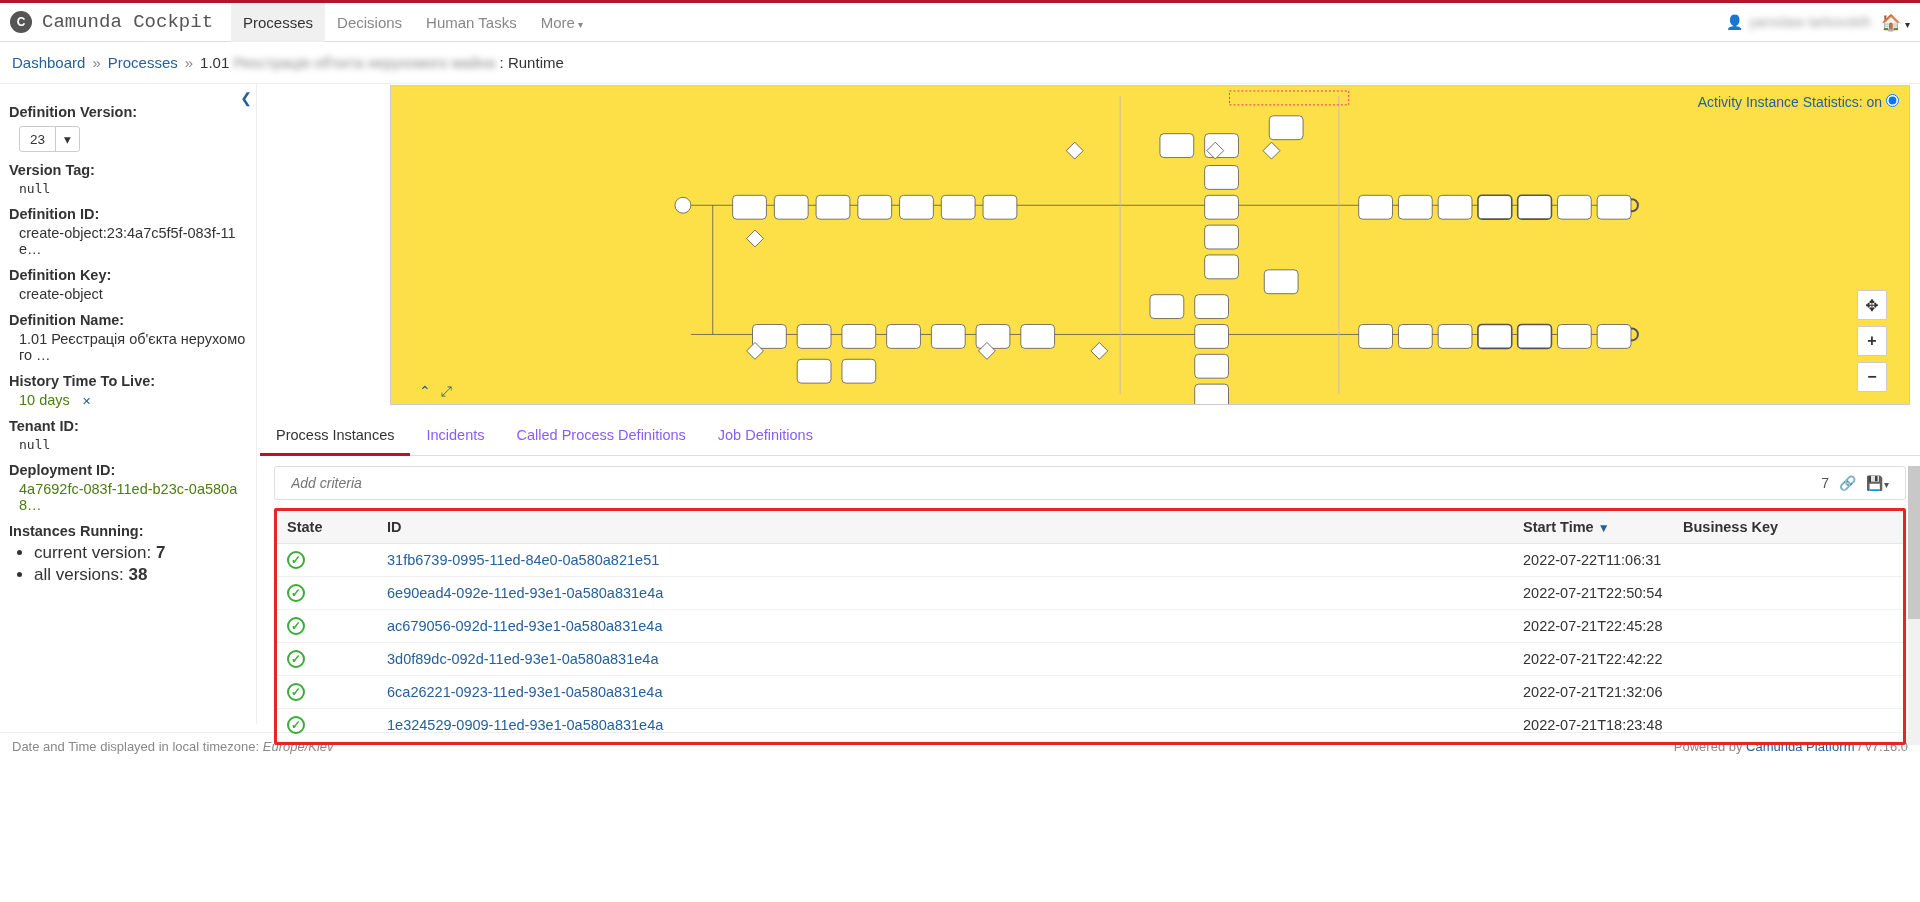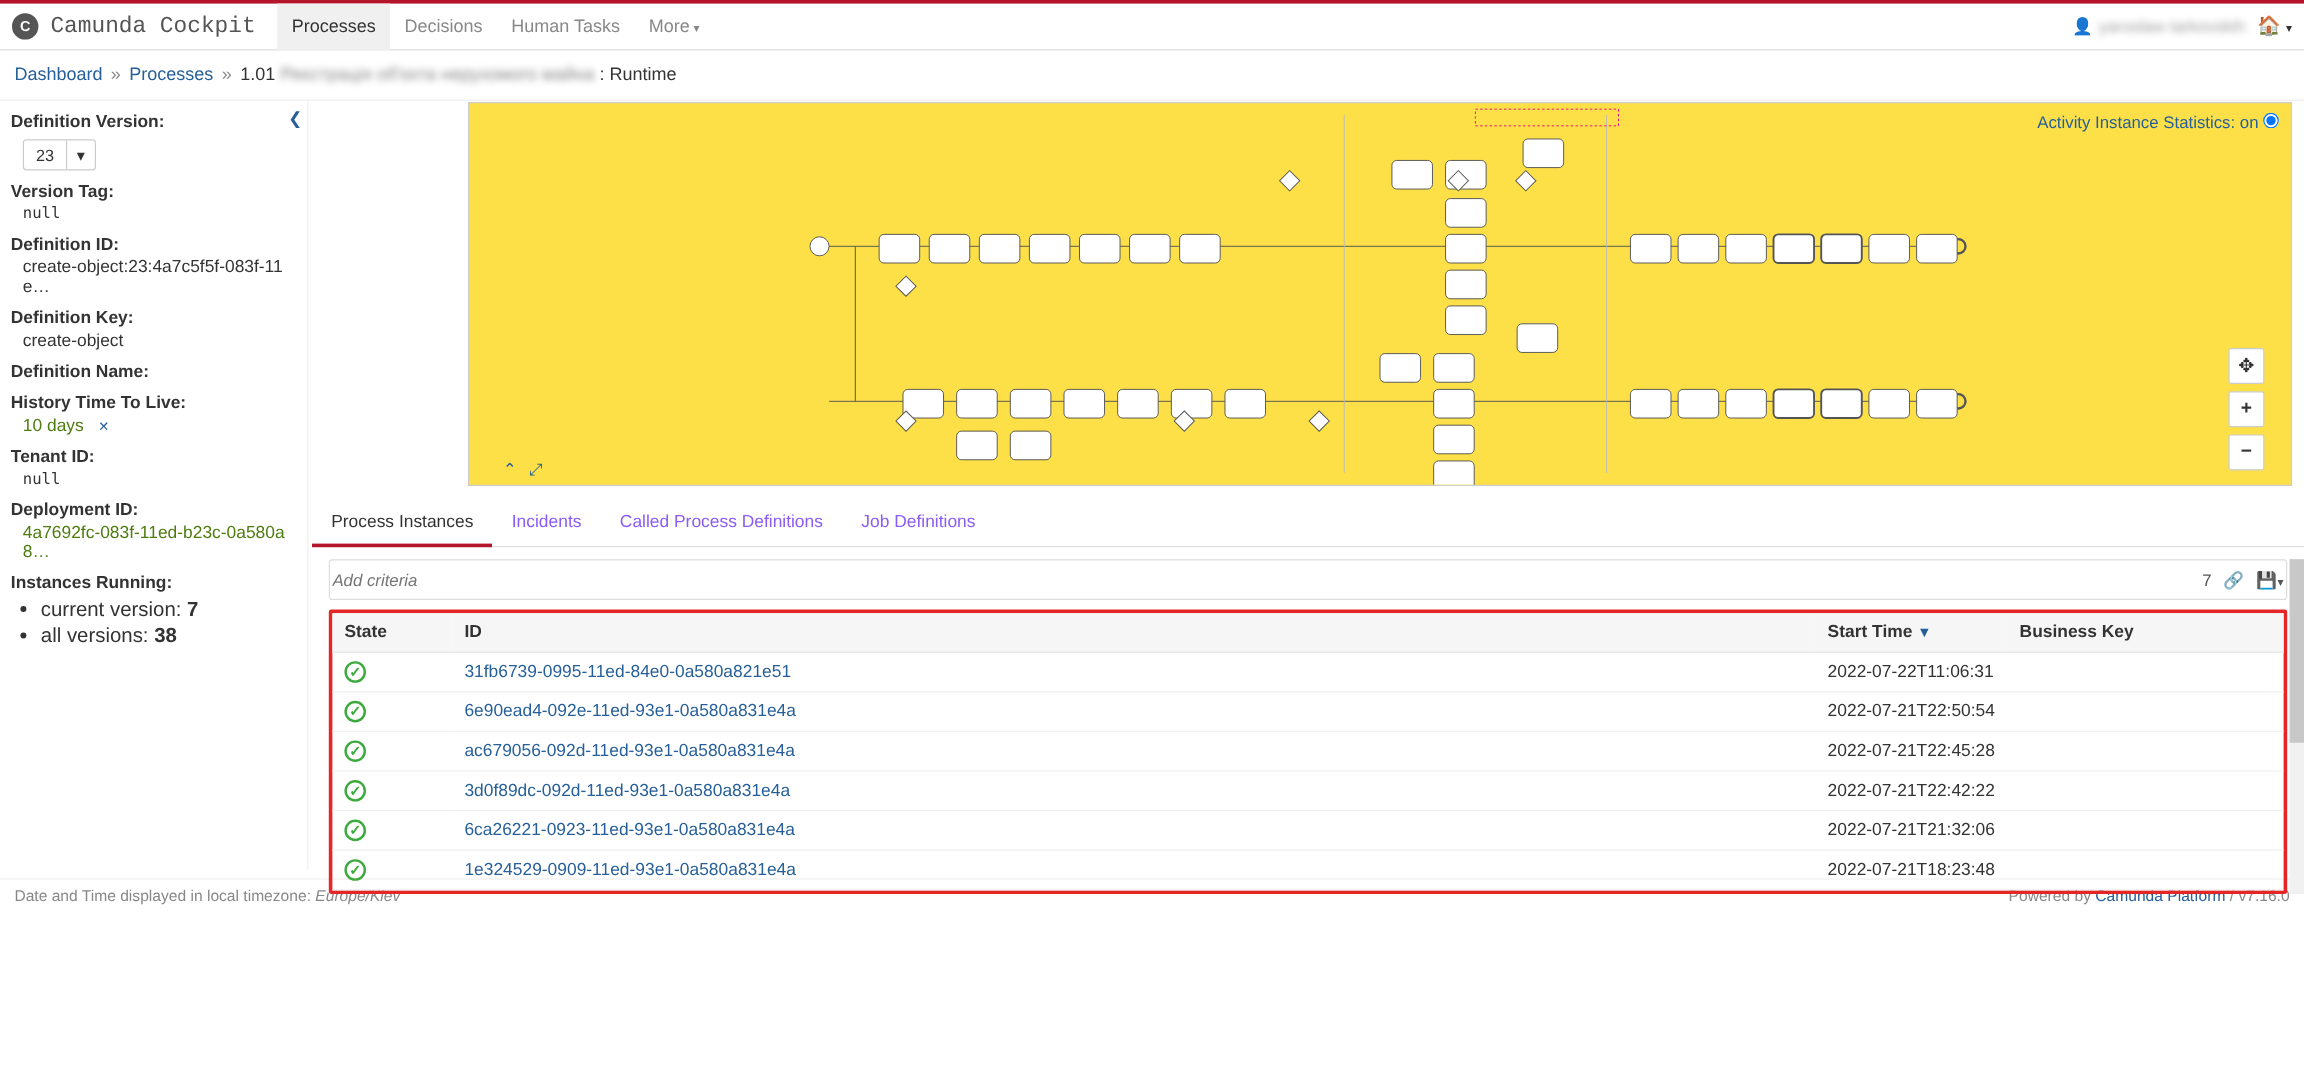--- a/index.html
+++ b/index.html
@@ -17,21 +17,21 @@
 .blurred { color: transparent; text-shadow: 0 0 6px rgba(0,0,0,.4); }
 .home-icon { font-size: 16px; color: #555; }
 .breadcrumb { padding: 12px 12px; font-size: 15px; border-bottom: 1px solid #eee; display: flex; align-items: center; gap: 7px; flex-wrap: wrap; }
 .breadcrumb a { color: #265f99; text-decoration: none; }
 .breadcrumb .sep { color: #888; }
 .breadcrumb .blurred-crumb { filter: blur(3px); color:#888; }
 .main { display: flex; position: relative; height: 640px; }
 .sidebar { width: 257px; flex: 0 0 257px; padding: 10px 10px 10px 9px; position: relative; border-right: 1px solid #eee; }
 .sidebar .collapse { position: absolute; right: 4px; top: 6px; color: #265f99; cursor: pointer; font-size: 14px; }
 .sidebar dt { font-weight: bold; margin-top: 10px; margin-bottom: 3px; font-size: 14.5px; }
-.sidebar dt:first-of-type { margin-top: 0; }
+.sidebar dt:first-of-type { margin-top: 10px; }
 .sidebar dd { margin-left: 10px; font-size: 14.5px; color: #333; word-break: break-all; }
 .sidebar dd.mono { font-family: Menlo, Consolas, monospace; font-size: 13px; }
 .sidebar a { color: #4d7c0f; text-decoration: none; }
 .version-select { border: 1px solid #ccc; border-radius: 3px; display: inline-flex; align-items: center; margin-top: 3px; }
 .version-select span { padding: 4px 10px; font-size: 13.5px; }
 .version-select .dd { border-left: 1px solid #ccc; padding: 4px 8px; }
 .inst-list { margin-left: 10px; padding-left: 15px; margin-top: 4px; font-size: 17px; }
 .inst-list li { margin-bottom: 2px; }
 .content { flex: 1; position: relative; display: flex; flex-direction: column; padding-left: 3px; }
 .diagram { flex: 0 0 320px; border: 1px solid #ccc; margin: 1px 10px 0 130px; position: relative; background: #fde047; overflow: hidden; }
@@ -40,21 +40,21 @@
 .stat-toggle a { color: #265f99; text-decoration: none; }
 .diag-nav { position: absolute; left: 28px; bottom: 4px; display: flex; gap: 10px; color: #265f99; font-size: 14px; }
 .zc { width: 30px; height: 30px; border: 1px solid #ccc; background: #fff; display: flex; align-items: center; justify-content: center; cursor: pointer; font-size: 16px; }
 .side-btn { width: 36px; height: 36px; border: 1px solid #ccc; background: #fff; display: flex; align-items: center; justify-content: center; cursor: pointer; font-size: 16px; }
 .main-wrapper { position: relative; }
 .abs-side { position: absolute; right: 10px; top: 78px; display:flex; flex-direction:column; gap:8px; }
 .abs-side .side-btn { width:35px; height:38px; }
 .tabs { display: flex; border-bottom: 1px solid #ddd; margin-top: 12px; }
 .tab { padding: 10px 16px; color: #8b5cf6; cursor: pointer; font-size: 14.5px; }
 .tab.active { color: #333; border-bottom: 3px solid #b5152b; margin-bottom: -1px; }
-.filter-row { margin: 10px 14px 0 14px; border: 1px solid #ddd; border-radius: 3px; display: flex; align-items: center; padding: 8px 2px; }
+.filter-row { margin: 10px 14px 0 14px; border: 1px solid #ddd; border-radius: 3px; display: flex; align-items: center; padding: 8px 16px; }
 .filter-row input { border: none; outline: none; flex: 1; font-size: 14px; font-style: italic; color: #888; }
 .filter-right { display: flex; align-items: center; gap: 10px; color: #555; }
 .table-wrap { margin: 8px 14px 0 14px; border: 3px solid #e52626; border-radius: 2px; }
 .tbl { width: 100%; border-collapse: collapse; }
 .tbl th { text-align: left; padding: 8px 10px; background: #f6f6f6; border-bottom: 1px solid #e5e5e5; font-weight: bold; font-size: 14.5px; }
 .tbl td { padding: 7px 10px; border-bottom: 1px solid #f0f0f0; font-size: 14.5px; }
 .tbl a { color: #265f99; text-decoration: none; }
 .state-ok { width: 18px; height: 18px; border: 2.2px solid #3caa3c; border-radius: 50%; display: inline-flex; align-items: center; justify-content: center; color: #3caa3c; font-size: 12px; font-weight: bold; }
 .sort-ind { color: #265f99; font-size: 12px; margin-left: 4px; }
 .footer { border-top: 1px solid #eee; padding: 6px 12px; font-size: 13px; color: #888; display: flex; justify-content: space-between; margin-top: 8px; }
@@ -118,20 +118,24 @@
           <span class="dd">▾</span>
         </div>
       </dd>
       <dt>Version Tag:</dt>
       <dd class="mono">null</dd>
       <dt>Definition ID:</dt>
       <dd>create-object:23:4a7c5f5f-083f-11e…</dd>
       <dt>Definition Key:</dt>
       <dd>create-object</dd>
       <dt>Definition Name:</dt>
+      <dd>
+        <span>1.01</span>
+        <span class="blurred-crumb">Реєстрація об'єкта нерухомого …</span>
+      </dd>
       <dt>History Time To Live:</dt>
       <dd>
         <a href="#">10 days</a>&nbsp;&nbsp;
         <a href="#" style="color:#265f99;font-size:11px;">✕</a>
       </dd>
       <dt>Tenant ID:</dt>
       <dd class="mono">null</dd>
       <dt>Deployment ID:</dt>
       <dd><a href="#">4a7692fc-083f-11ed-b23c-0a580a8…</a></dd>
       <dt>Instances Running:</dt>

